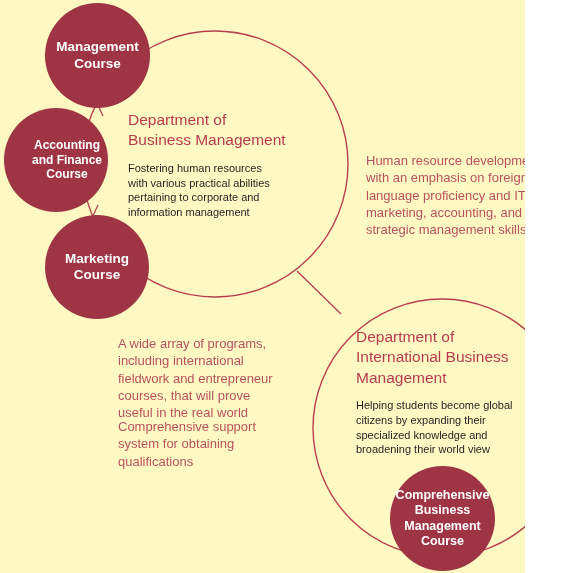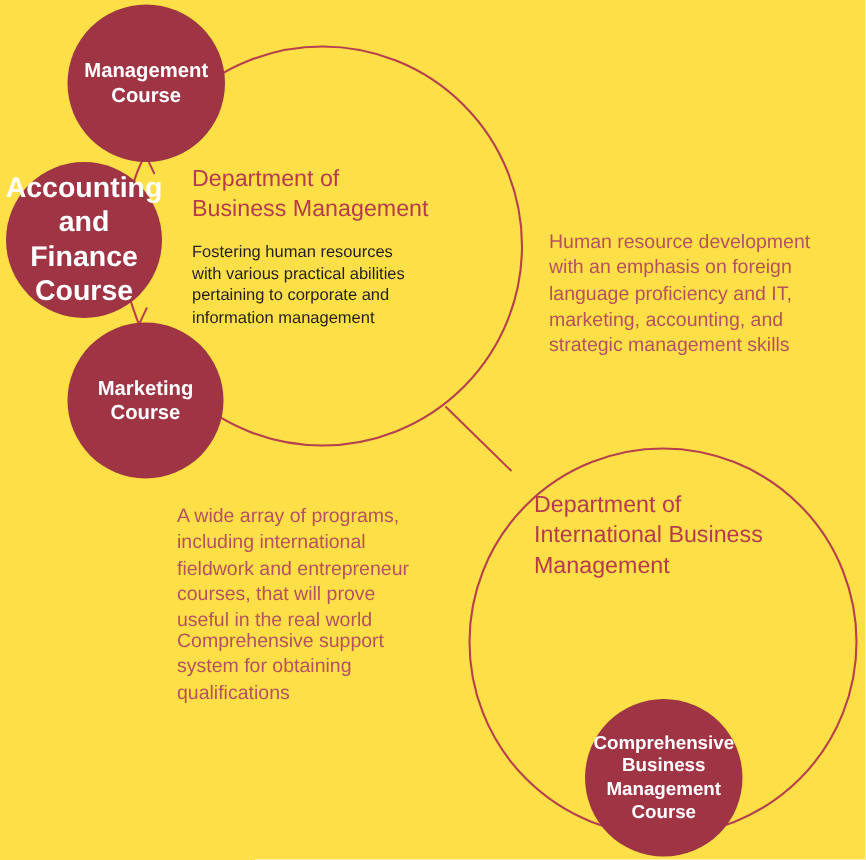--- a/index.html
+++ b/index.html
@@ -5,24 +5,24 @@
   html, body {
     margin: 0;
     padding: 0;
     background: #ffffff;
   }
   body {
     font-family: "Liberation Sans", sans-serif;
   }
   #canvas {
     position: relative;
-    width: 577px;
+    width: 525px;
     height: 573px;
     overflow: hidden;
-    background: #fde047;
+    background: #fef9c3;
   }
   #lines {
     position: absolute;
     left: 0;
     top: 0;
     width: 577px;
     height: 573px;
   }
 
   
@@ -44,21 +44,22 @@
     white-space: pre-line;
     padding: 0 6px;
   }
 
   #bubble-management {
     left: 45px; top: 3px; width: 105px; height: 105px;
     font-size: 13.5px;
   }
   #bubble-accounting {
     left: 4px; top: 108px; width: 104px; height: 104px;
-    font-size: 19px;
+    font-size: 12px;
+    justify-content: flex-end;
   }
   #bubble-marketing {
     left: 45px; top: 215px; width: 104px; height: 104px;
     font-size: 13.5px;
     text-align: center;
   }
   #bubble-ibm-course {
     left: 390px; top: 466px; width: 105px; height: 105px;
     font-size: 12.5px;
   }
@@ -155,20 +156,24 @@
     <p class="dept-body">Fostering human resources
 with various practical abilities
 pertaining to corporate and
 information management</p>
   </div>
 
   <div class="dept-block" id="dept-international">
     <p class="dept-title">Department of
 International Business
 Management</p>
+    <p class="dept-body">Helping students become global
+citizens by expanding their
+specialized knowledge and
+broadening their world view</p>
   </div>
 
   <div class="note" id="note-bottom-left-a">A wide array of programs,
 including international
 fieldwork and entrepreneur
 courses, that will prove
 useful in the real world</div>
 
   <div class="note" id="note-right">Human resource development
 with an emphasis on foreign

